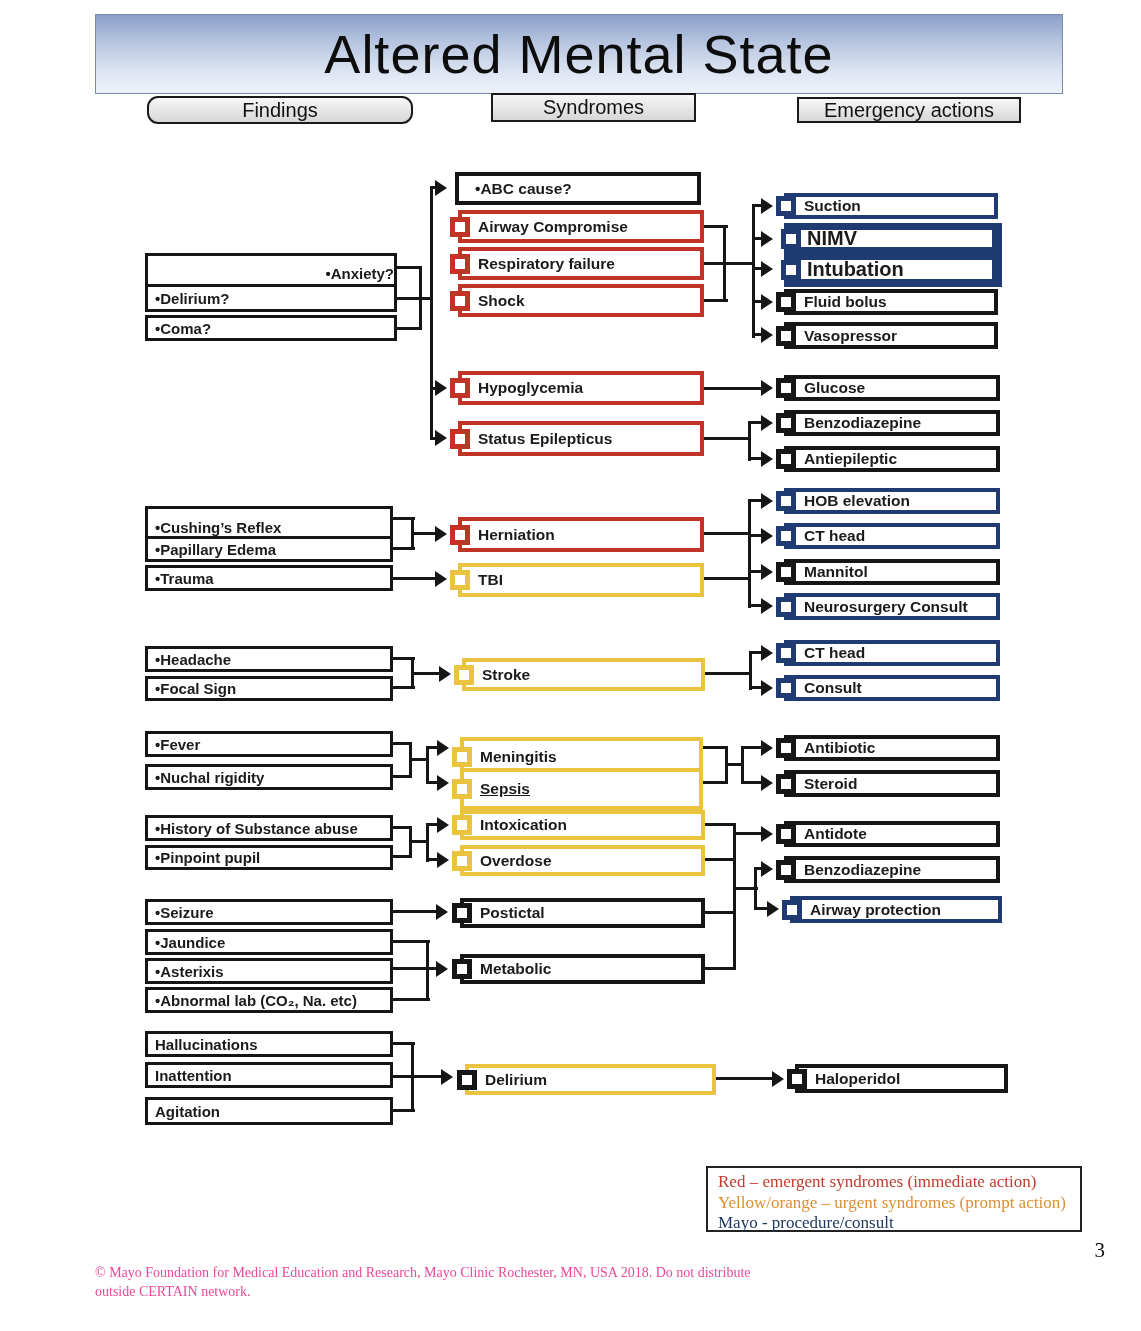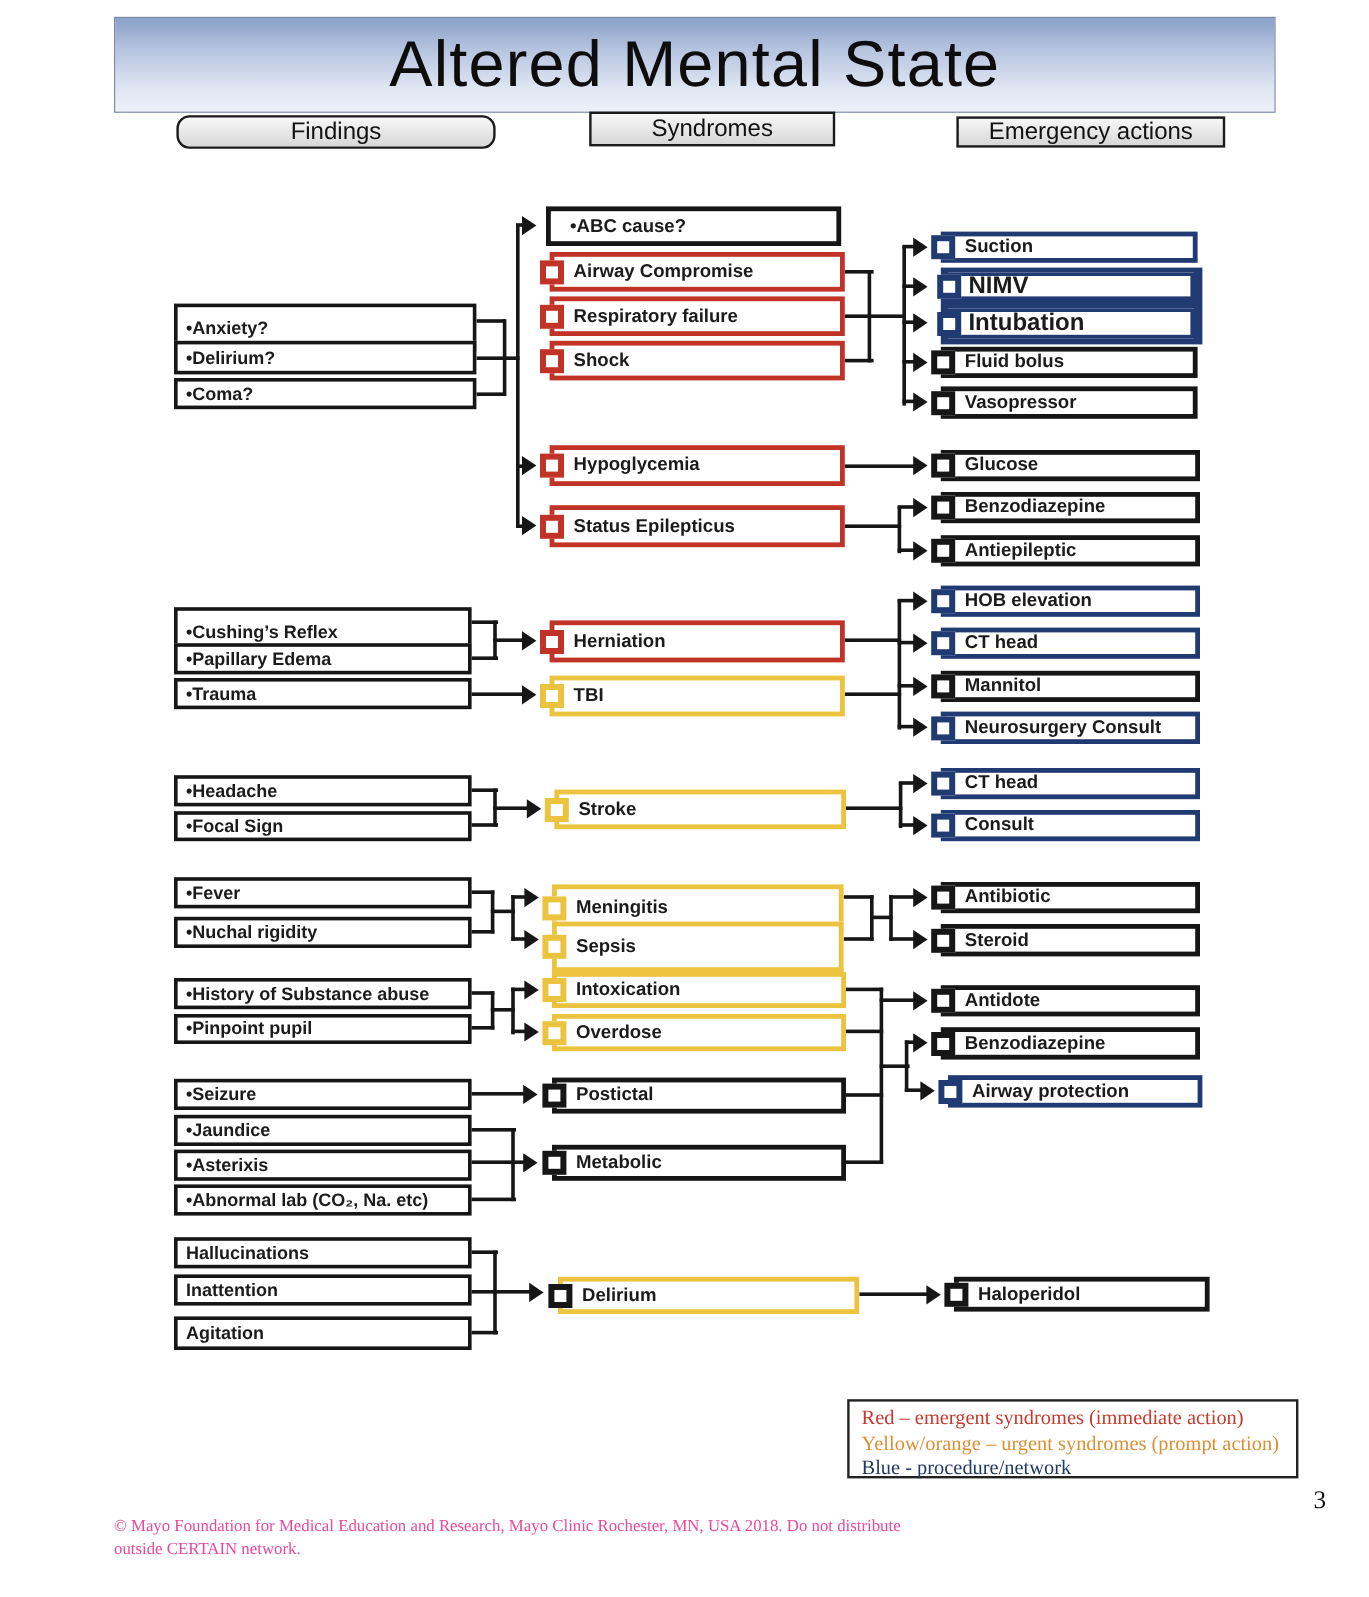--- a/index.html
+++ b/index.html
@@ -156,21 +156,21 @@
       <div class="arrow" style="left: 761px; top: 775px;"></div>
       <div class="arrow" style="left: 437px; top: 817px;"></div>
       <div class="arrow" style="left: 437px; top: 852px;"></div>
       <div class="arrow" style="left: 761px; top: 826px;"></div>
       <div class="arrow" style="left: 761px; top: 861px;"></div>
       <div class="arrow" style="left: 767px; top: 901px;"></div>
       <div class="arrow" style="left: 436px; top: 904px;"></div>
       <div class="arrow" style="left: 436px; top: 961px;"></div>
       <div class="arrow" style="left: 441px; top: 1069px;"></div>
       <div class="arrow" style="left: 772px; top: 1071px;"></div>
-      <div class="node finding" style="left: 145px; top: 253px; width: 252px; height: 40px; border-color: rgb(22, 22, 22);">
+      <div class="node finding" style="left: 145px; top: 253px; width: 252px; height: 40px; border-color: rgb(22, 22, 22); justify-content: flex-end;">
         <span>•Anxiety?</span>
       </div>
       <div class="node finding" style="left: 145px; top: 284px; width: 252px; height: 28px; border-color: rgb(22, 22, 22);">
         <span>•Delirium?</span>
       </div>
       <div class="node finding" style="left: 145px; top: 315px; width: 252px; height: 26px; border-color: rgb(22, 22, 22);">
         <span>•Coma?</span>
       </div>
       <div class="node finding" style="left: 145px; top: 506px; width: 248px; height: 42px; border-color: rgb(22, 22, 22);">
         <span>•Cushing’s Reflex</span>
@@ -252,21 +252,21 @@
         <span>TBI</span>
       </div>
       <div class="node yellow" style="left: 462px; top: 658px; width: 243px; height: 33px; border-color: rgb(236, 195, 63);">
         <div class="tag" style="border-color: rgb(236, 195, 63);"></div>
         <span>Stroke</span>
       </div>
       <div class="node yellow" style="left: 460px; top: 737px; width: 243px; height: 40px; border-color: rgb(236, 195, 63);">
         <div class="tag" style="border-color: rgb(236, 195, 63);"></div>
         <span>Meningitis</span>
       </div>
-      <div class="node yellow" style="left: 460px; top: 768px; width: 243px; height: 42px; border-color: rgb(236, 195, 63);">
+      <div class="node yellow" style="left: 460px; top: 768px; width: 243px; height: 42px; border-color: rgb(236, 195, 63); text-decoration: underline;">
         <div class="tag" style="border-color: rgb(236, 195, 63);"></div>
         <span>Sepsis</span>
       </div>
       <div class="node yellow" style="left: 460px; top: 810px; width: 245px; height: 30px; border-color: rgb(236, 195, 63);">
         <div class="tag" style="border-color: rgb(236, 195, 63);"></div>
         <span>Intoxication</span>
       </div>
       <div class="node yellow" style="left: 460px; top: 845px; width: 245px; height: 31px; border-color: rgb(236, 195, 63);">
         <div class="tag" style="border-color: rgb(236, 195, 63);"></div>
         <span>Overdose</span>
@@ -361,21 +361,21 @@
       </div>
       <div class="node plain" style="left: 795px; top: 1064px; width: 213px; height: 29px; border-color: rgb(22, 22, 22);">
         <div class="tag" style="border-color: rgb(22, 22, 22);"></div>
         <span>Haloperidol</span>
       </div>
     </div>
 
   <div class="legendbox">
     <div style="color: rgb(196, 58, 44);">Red – emergent syndromes (immediate action)</div>
     <div style="color: rgb(221, 143, 51);">Yellow/orange – urgent syndromes (prompt action)</div>
-    <div style="color: rgb(31, 56, 100);">Blue  - procedure/network</div>
+    <div style="color: rgb(31, 56, 100);">Mayo  - procedure/consult</div>
   </div>
 
   <div class="pagenum">3</div>
 
   <div class="footer">
     <div>© Mayo Foundation for Medical Education and Research, Mayo Clinic Rochester, MN, USA 2018. Do not distribute</div>
     <div>outside CERTAIN network.</div>
   </div>
 </div>
 

